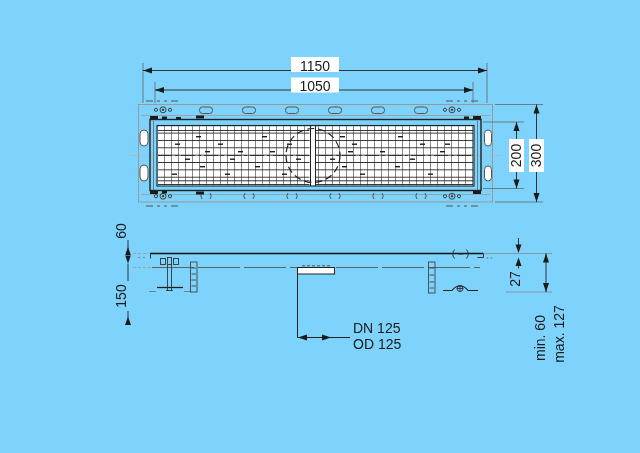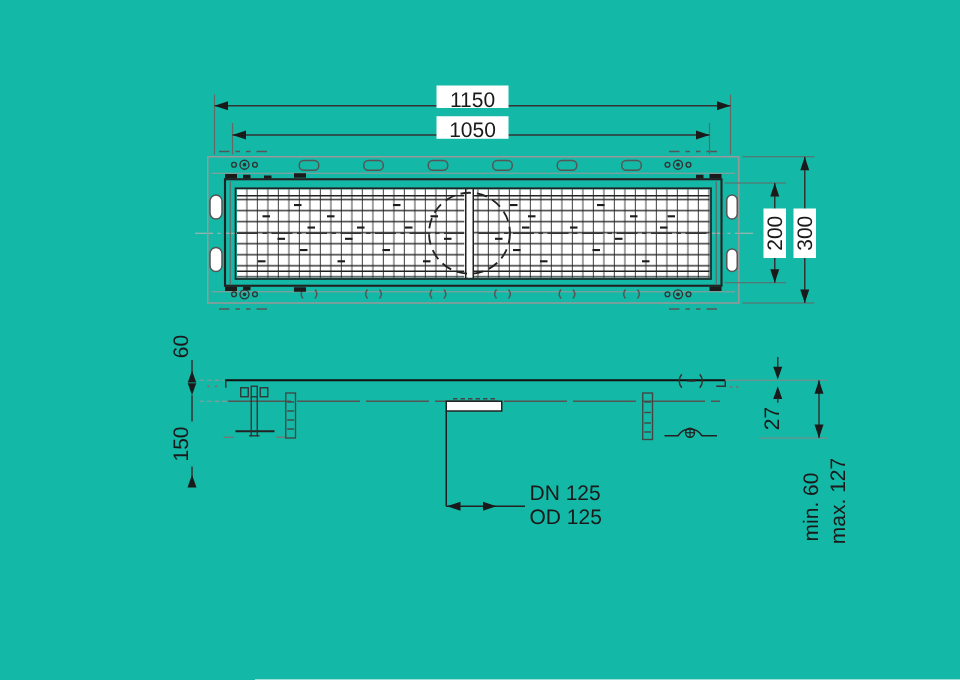--- a/index.html
+++ b/index.html
@@ -1,16 +1,16 @@
 <!DOCTYPE html>
 <html><head>
 <meta charset="utf-8">
 <style>
   html,body{margin:0;padding:0;background:#fff;}
-  .canvas{position:relative;width:640px;height:453px;background:#14b8a6;overflow:hidden;
+  .canvas{position:relative;width:640px;height:453px;background:#7dd3fc;overflow:hidden;
           font-family:"Liberation Sans", sans-serif;text-align:center;}
   svg text{font-family:"Liberation Sans", sans-serif;font-size:14px;fill:#1a1a1a;}
   svg{display:block;}
 </style>
 </head>
 <body>
 
 <div class="canvas">
 <svg width="640" height="453" viewBox="0 0 640 453">
   <defs>

